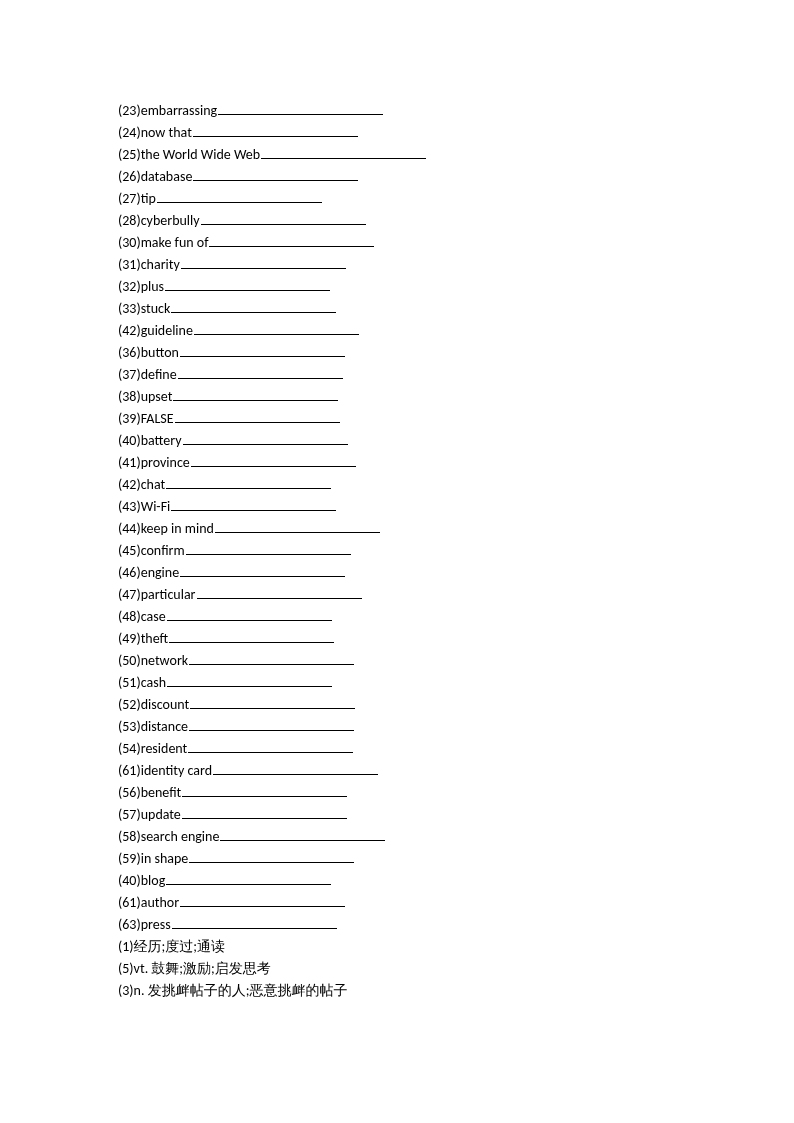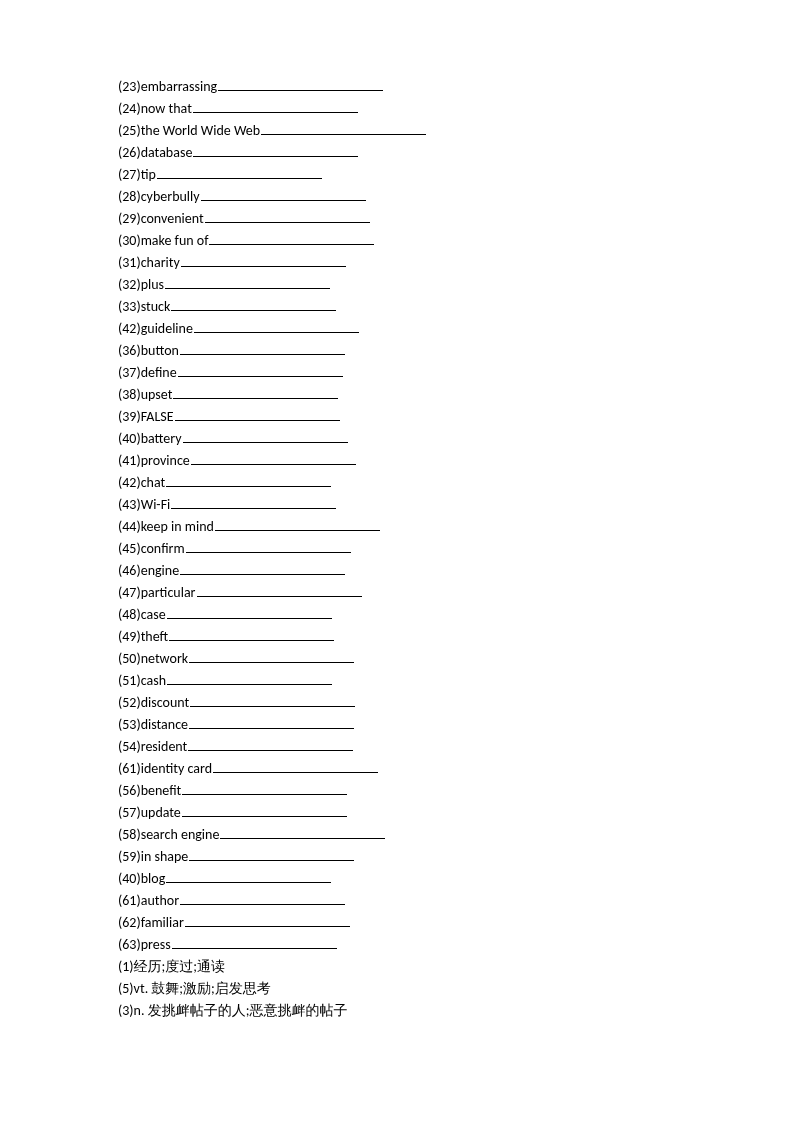--- a/index.html
+++ b/index.html
@@ -6,21 +6,21 @@
     margin: 0;
     padding: 0;
     background: #fff;
     width: 794px;
     height: 1123px;
     font-family: "Calibri", "Microsoft YaHei", Arial, sans-serif;
     font-size: 14px;
     color: #000;
   }
   .page {
-    padding: 76px 0 0 118px;
+    padding: 100px 0 0 118px;
     line-height: 22px;
   }
   .row {
     white-space: nowrap;
   }
   .blank {
     display: inline-block;
     border-bottom: 1px solid #000;
     height: 14px;
     vertical-align: baseline;
@@ -30,21 +30,20 @@
 </head>
 <body>
 
 <div class="page" id="page">
     <div class="row"><span>(23)embarrassing</span><span class="blank" style="width: 165px;"></span></div>
     <div class="row"><span>(24)now that</span><span class="blank" style="width: 165px;"></span></div>
     <div class="row"><span>(25)the World Wide Web</span><span class="blank" style="width: 165px;"></span></div>
     <div class="row"><span>(26)database</span><span class="blank" style="width: 165px;"></span></div>
     <div class="row"><span>(27)tip</span><span class="blank" style="width: 165px;"></span></div>
     <div class="row"><span>(28)cyberbully</span><span class="blank" style="width: 165px;"></span></div>
-    <div class="row"><span>(29)convenient</span><span class="blank" style="width: 165px;"></span></div>
     <div class="row"><span>(30)make fun of</span><span class="blank" style="width: 165px;"></span></div>
     <div class="row"><span>(31)charity</span><span class="blank" style="width: 165px;"></span></div>
     <div class="row"><span>(32)plus</span><span class="blank" style="width: 165px;"></span></div>
     <div class="row"><span>(33)stuck</span><span class="blank" style="width: 165px;"></span></div>
     <div class="row"><span>(42)guideline</span><span class="blank" style="width: 165px;"></span></div>
     <div class="row"><span>(36)button</span><span class="blank" style="width: 165px;"></span></div>
     <div class="row"><span>(37)define</span><span class="blank" style="width: 165px;"></span></div>
     <div class="row"><span>(38)upset</span><span class="blank" style="width: 165px;"></span></div>
     <div class="row"><span>(39)FALSE</span><span class="blank" style="width: 165px;"></span></div>
     <div class="row"><span>(40)battery</span><span class="blank" style="width: 165px;"></span></div>
@@ -62,18 +61,17 @@
     <div class="row"><span>(52)discount</span><span class="blank" style="width: 165px;"></span></div>
     <div class="row"><span>(53)distance</span><span class="blank" style="width: 165px;"></span></div>
     <div class="row"><span>(54)resident</span><span class="blank" style="width: 165px;"></span></div>
     <div class="row"><span>(61)identity card</span><span class="blank" style="width: 165px;"></span></div>
     <div class="row"><span>(56)benefit</span><span class="blank" style="width: 165px;"></span></div>
     <div class="row"><span>(57)update</span><span class="blank" style="width: 165px;"></span></div>
     <div class="row"><span>(58)search engine</span><span class="blank" style="width: 165px;"></span></div>
     <div class="row"><span>(59)in shape</span><span class="blank" style="width: 165px;"></span></div>
     <div class="row"><span>(40)blog</span><span class="blank" style="width: 165px;"></span></div>
     <div class="row"><span>(61)author</span><span class="blank" style="width: 165px;"></span></div>
-    <div class="row"><span>(62)familiar</span><span class="blank" style="width: 165px;"></span></div>
     <div class="row"><span>(63)press</span><span class="blank" style="width: 165px;"></span></div>
     <div class="row">(1)经历;度过;通读</div>
     <div class="row">(5)vt. 鼓舞;激励;启发思考</div>
     <div class="row">(3)n. 发挑衅帖子的人;恶意挑衅的帖子</div>
   </div>
 
 </body></html>

